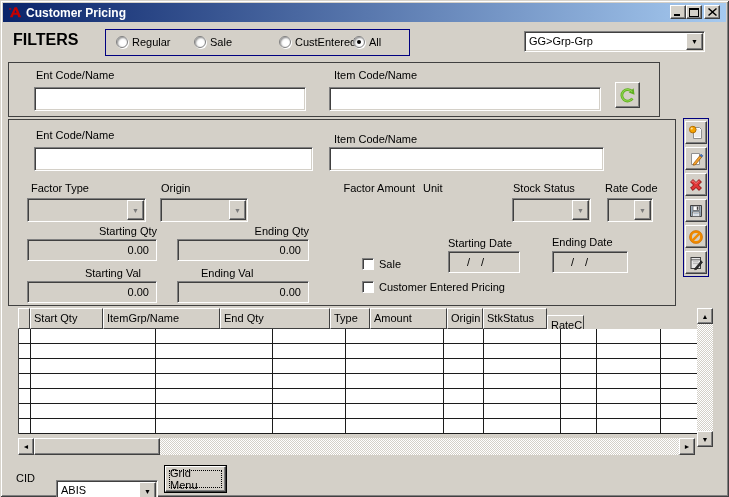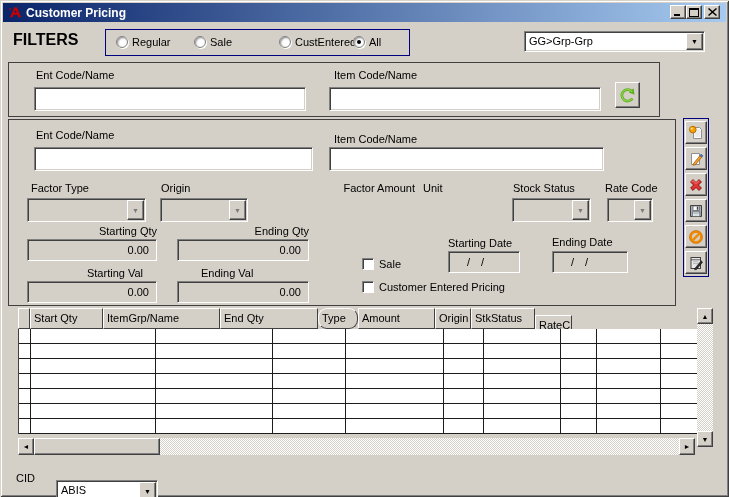--- a/index.html
+++ b/index.html
@@ -177,21 +177,21 @@
     </div>
 
     <div class="lbl" style="left:40px;top:105px;width:108px;text-align:right">Starting Qty</div>
     <div class="dfield num sunken" style="left:18px;top:119px;width:130px;height:22px">
       <span>0.00</span>
     </div>
     <div class="lbl" style="left:192px;top:105px;width:108px;text-align:right">Ending Qty</div>
     <div class="dfield num sunken" style="left:168px;top:119px;width:132px;height:22px">
       <span>0.00</span>
     </div>
-    <div class="lbl" style="left:52px;top:147px;width:108px;text-align:center">Starting Val</div>
+    <div class="lbl" style="left:24px;top:147px;width:108px;text-align:right">Starting Val</div>
     <div class="dfield num sunken" style="left:18px;top:161px;width:130px;height:22px">
       <span>0.00</span>
     </div>
     <div class="lbl" style="left:192px;top:147px;width:108px;text-align:left">Ending Val</div>
     <div class="dfield num sunken" style="left:168px;top:161px;width:132px;height:22px">
       <span>0.00</span>
     </div>
 
     <div class="chk-opt" style="left:353px;top:138px">
       <span class="chk"></span>
@@ -258,22 +258,22 @@
         <path d="M7 13.2 L13.2 5.8 L14.6 7.2 L8.6 14.4 L6.6 14.8 Z" fill="#303030" stroke="#000" stroke-width="0.5"></path>
       </svg>
     </div>
   </div>
 
   <div id="grid">
     <div id="grid-header">
         <div class="gh-cell" style="width: 12px;"></div>
         <div class="gh-cell" style="width: 73px;">Start Qty</div>
         <div class="gh-cell" style="width: 117px;">ItemGrp/Name</div>
-        <div class="gh-cell" style="width: 98px;">End Qty</div>
-        <div class="gh-cell" style="width: 40px; border-radius: 9px;">Type</div>
+        <div class="gh-cell" style="width: 110px;">End Qty</div>
+        <div class="gh-cell" style="width: 40px;">Type</div>
         <div class="gh-cell" style="width: 77px;">Amount</div>
         <div class="gh-cell" style="width: 36px;">Origin</div>
         <div class="gh-cell" style="width: 64px;">StkStatus</div>
         <div class="gh-cell" style="width: 37px; margin-top: 7px;">RateC</div>
       </div>
     <div id="grid-body">
         <div class="g-row">
           <div class="g-cell" style="width: 12px;"></div>
           <div class="g-cell" style="width: 125px;"></div>
           <div class="g-cell" style="width: 117px;"></div>
@@ -369,14 +369,17 @@
     <div class="sb-btn" style="left:0">◄</div>
     <div id="h-thumb" class="raised"></div>
     <div class="sb-btn" style="right:0">►</div>
   </div>
 
   <div class="lbl" style="left:16px;top:472px">CID</div>
   <div class="combo sunken" style="left:56px;top:480px;width:102px;height:22px">
     <span class="cval">ABIS</span>
     <span class="carw raised">▼</span>
   </div>
+  <div id="grid-menu-btn" class="raised">
+    <span class="focus-ring">Grid Menu</span>
+  </div>
 
 </div>
 
 </body></html>

